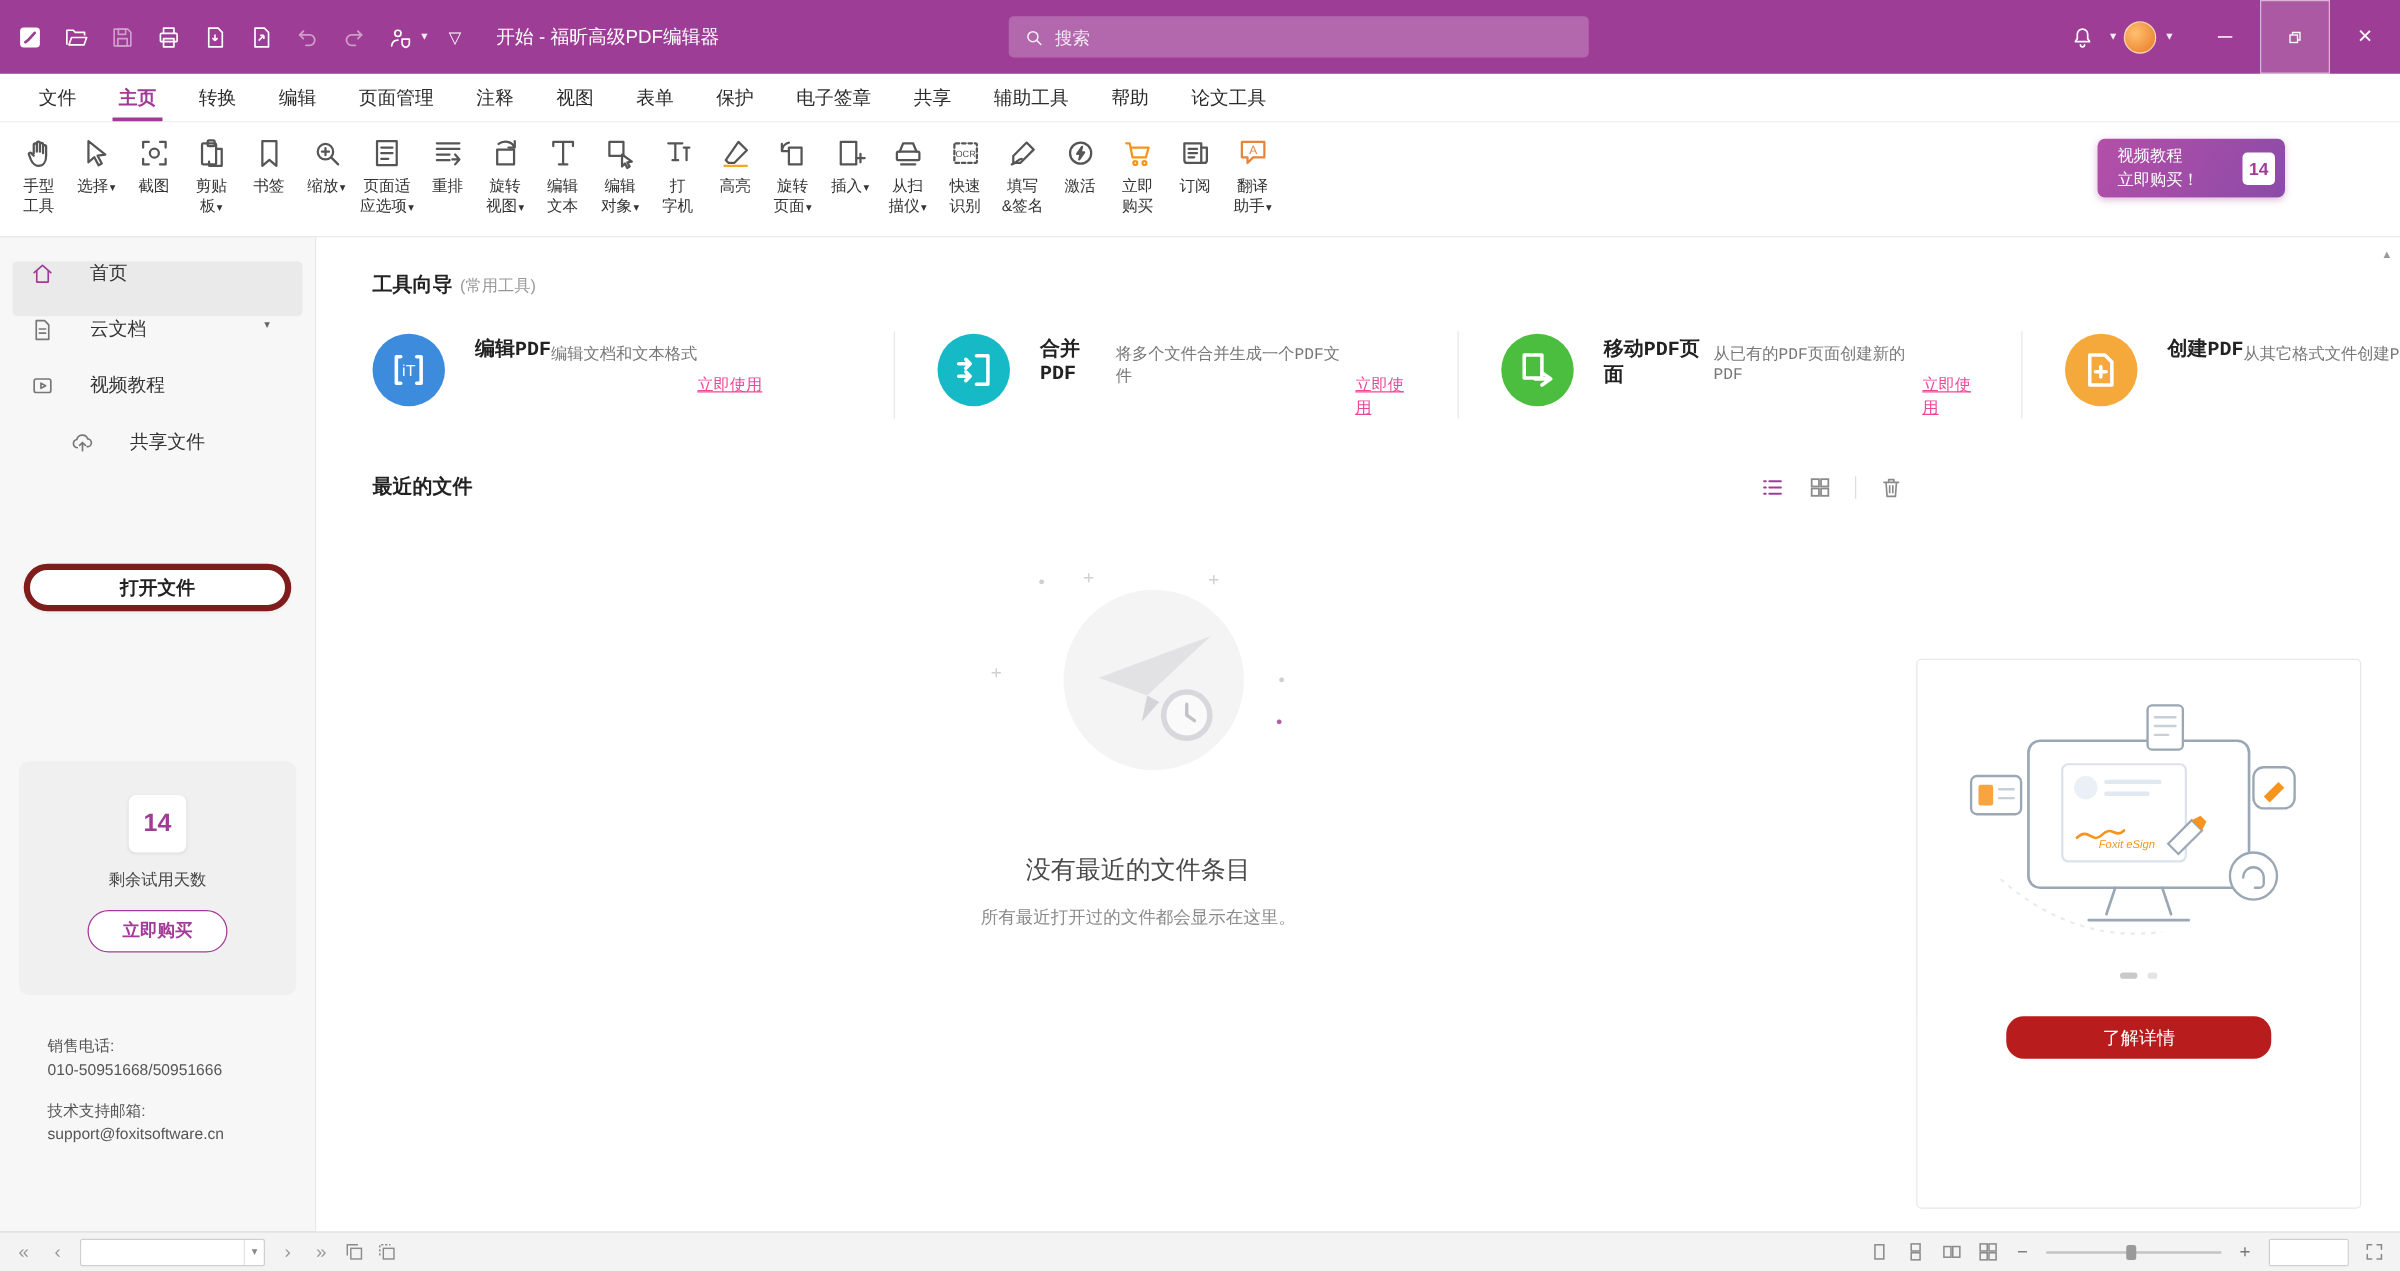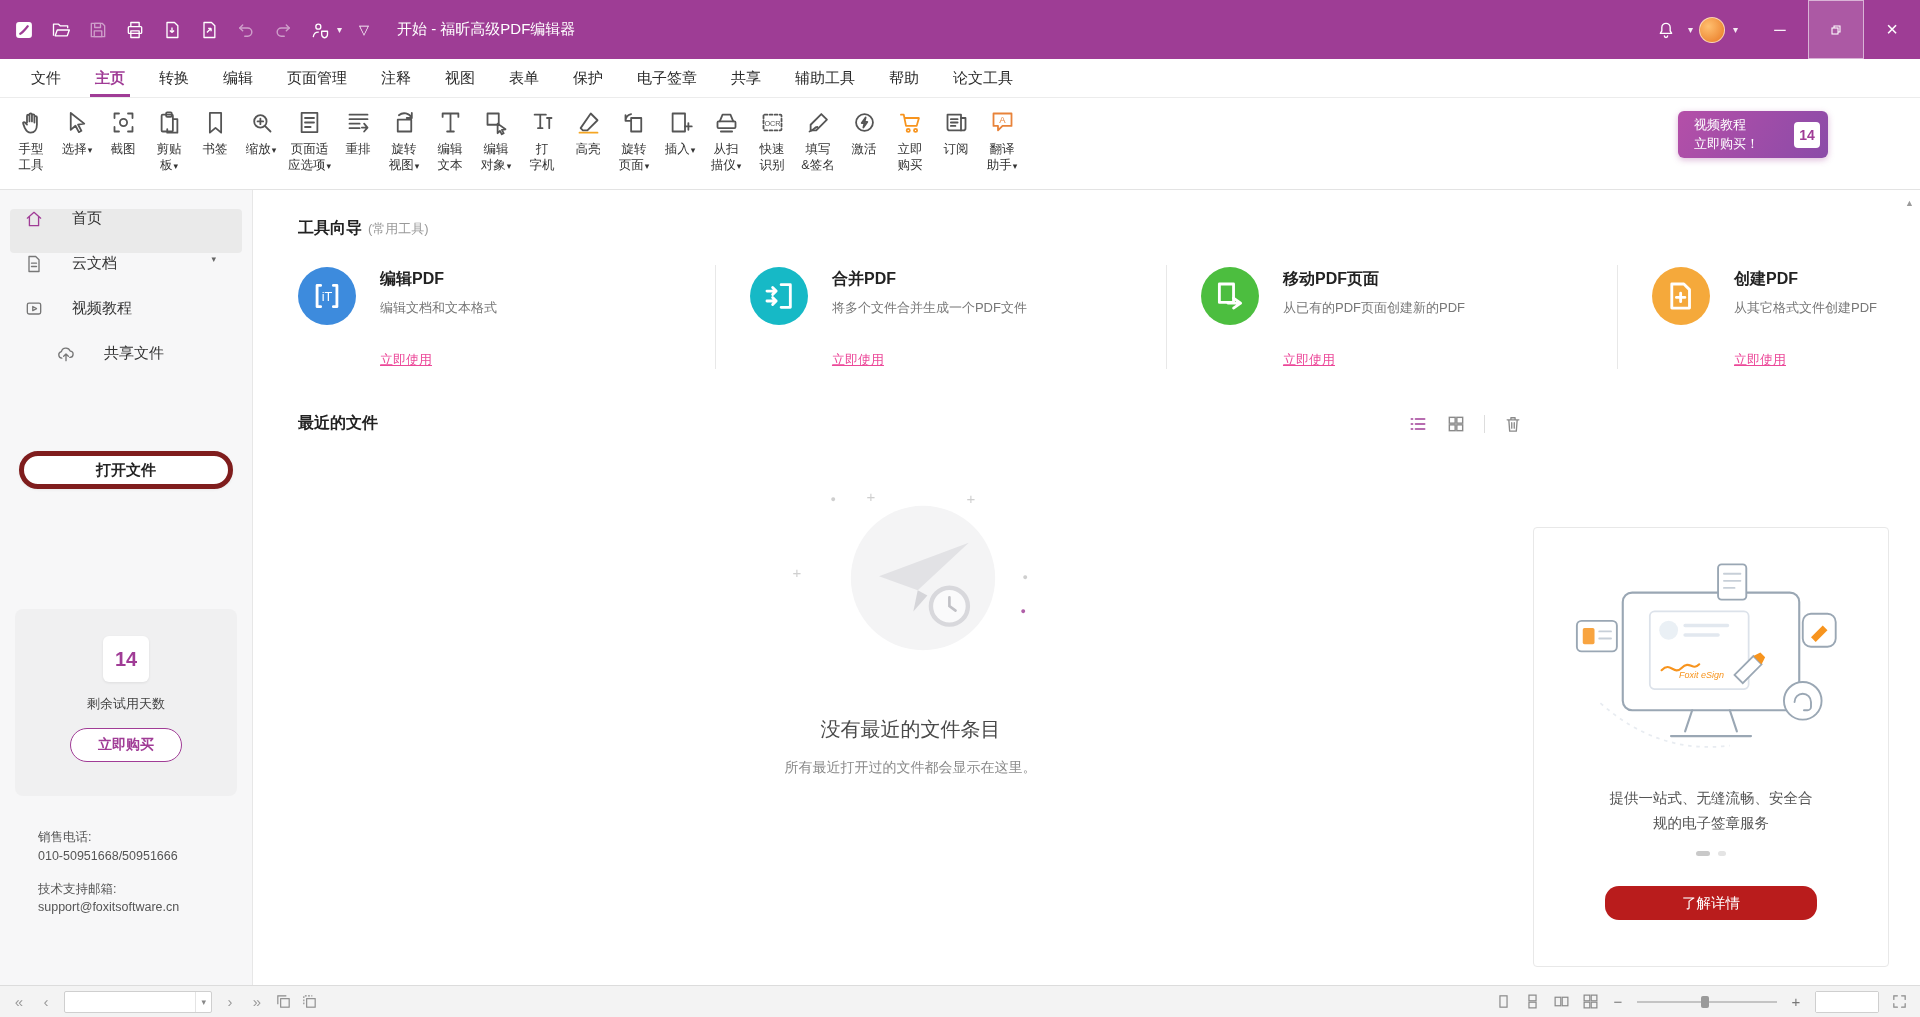--- a/index.html
+++ b/index.html
@@ -66,21 +66,21 @@
   
   .main { flex:1; position:relative; padding:28px 0 0 45px; overflow:hidden; background:#fff; }
   .tools-header { display:flex; align-items:baseline; gap:6px; }
   .tools-title { font-size:16px; font-weight:bold; color:#222; }
   .tools-subtitle { font-size:13px; color:#999; }
   .tool-cards { display:flex; margin-top:26px; width:1770px; }
   .tool-card { width:442px; display:grid; grid-template-columns:82px 1fr; align-items:start; padding-right:30px; }
   .tool-card + .tool-card { border-left:1px solid #e8e8e8; padding-left:34px; width:476px; }
   .card-icon { width:58px; height:58px; border-radius:50%; color:#fff; display:flex; align-items:center; justify-content:center; margin-top:2px; }
   .card-icon svg { width:34px; height:34px; }
-  .card-body { display:flex; flex-direction:column; }
+  .card-body { display:flex; flex-direction:row;font-family:Liberation Mono, monospace; }
   .card-title { font-size:16px; font-weight:bold; color:#222; margin-top:4px; }
   .card-desc { font-size:13px; color:#777; margin-top:9px; }
   .card-link { font-size:13px; color:#ec4899; text-decoration:underline; margin-top:34px; cursor:pointer; width:max-content; }
 
   .recent-header { display:flex; align-items:center; margin-top:44px; width:1225px; }
   .recent-title { font-size:16px; font-weight:bold; color:#222; }
   .recent-actions { margin-left:auto; display:flex; align-items:center; gap:18px; }
   .recent-actions .icon { width:20px; height:20px; color:#8a8a8a; cursor:pointer; }
   .recent-actions .icon.active { color:#A03C96; }
   .recent-sep { width:1px; height:18px; background:#ddd; }
@@ -163,20 +163,29 @@
           </svg></span>
       <span class="tb-ic"><svg viewBox="0 0 24 24" fill="none" stroke="currentColor" stroke-width="1.6" stroke-linecap="round" stroke-linejoin="round">
             <circle cx="10" cy="8" r="3"></circle>
             <path d="M4 20c.5-3.5 3-5.5 6-5.5"></path>
             <path d="M14 13.5h7v3.5c0 2.5-1.5 4-3.5 4.5-2-.5-3.5-2-3.5-4.5z"></path>
           </svg></span>
       <span class="tb-caret">▾</span>
       <span class="tb-ic" style="font-size:13px;width:auto;height:auto;">▽</span>
     </div>
     <span class="tb-title">开始 - 福昕高级PDF编辑器</span>
+    <div class="tb-search">
+      <span class="icon">
+          <svg viewBox="0 0 24 24" fill="none" stroke="currentColor" stroke-width="1.8" stroke-linecap="round">
+            <circle cx="11" cy="11" r="6"></circle>
+            <path d="M16 16l4.5 4.5"></path>
+          </svg>
+        </span>
+      <input placeholder="搜索" style="">
+    </div>
     <div class="tb-right">
       <div class="tb-bell-wrap">
         <span class="tb-ic"><svg viewBox="0 0 24 24" fill="none" stroke="currentColor" stroke-width="1.6" stroke-linecap="round" stroke-linejoin="round">
               <path d="M12 4a5 5 0 00-5 5v4l-1.8 3h13.6L17 13V9a5 5 0 00-5-5z"></path>
               <path d="M10 19a2 2 0 004 0"></path>
             </svg></span>
         <span class="tb-caret" style="margin-left:6px">▾</span>
         <span class="avatar"></span>
         <span class="tb-caret" style="margin-left:2px">▾</span>
       </div>
@@ -614,24 +623,20 @@
             <rect x="6" y="50" width="34" height="26" rx="4" fill="#fff" stroke="#9AA7B4" stroke-width="1.6"></rect>
             <rect x="11" y="56" width="10" height="14" rx="1.5" fill="#F7941E" opacity=".85"></rect>
             <path d="M25 59h10M25 65h10" stroke="#C7CFD8" stroke-width="1.6" stroke-linecap="round"></path>
             <rect x="198" y="44" width="28" height="28" rx="7" fill="#fff" stroke="#9AA7B4" stroke-width="1.6"></rect>
             <path d="M205 64l10-10 4 4-10 10z" fill="#F7941E"></path>
             <circle cx="198" cy="118" r="16" fill="#fff" stroke="#9AA7B4" stroke-width="1.6"></circle>
             <path d="M191 119a7 7 0 0114 0M205 119v4a3 3 0 01-3 3h-3" stroke="#9AA7B4" stroke-width="1.6" stroke-linecap="round"></path>
           </svg>
           <span class="promo-brand">Foxit eSign</span>
         </div>
-        <div class="promo-text">
-          <div>提供一站式、无缝流畅、安全合</div>
-          <div>规的电子签章服务</div>
-        </div>
         <div class="promo-dots">
           <span class="pdot"></span>
           <span class="pdot inactive"></span>
         </div>
         <div class="promo-btn">了解详情</div>
       </div>
 
       <span class="scroll-up-arrow" style="position:absolute; right:6px; top:8px;">▲</span>
     </main>
   </div>

